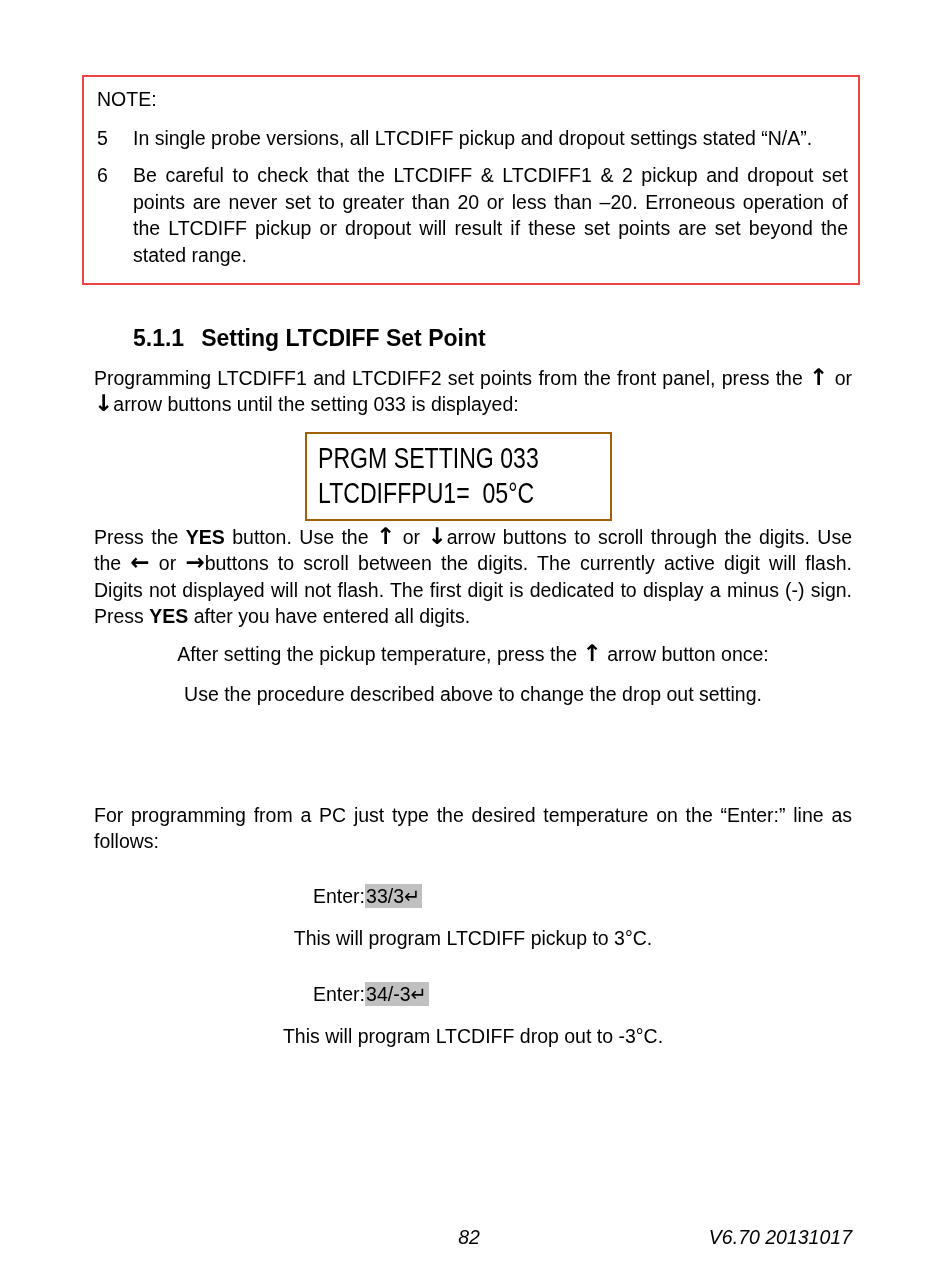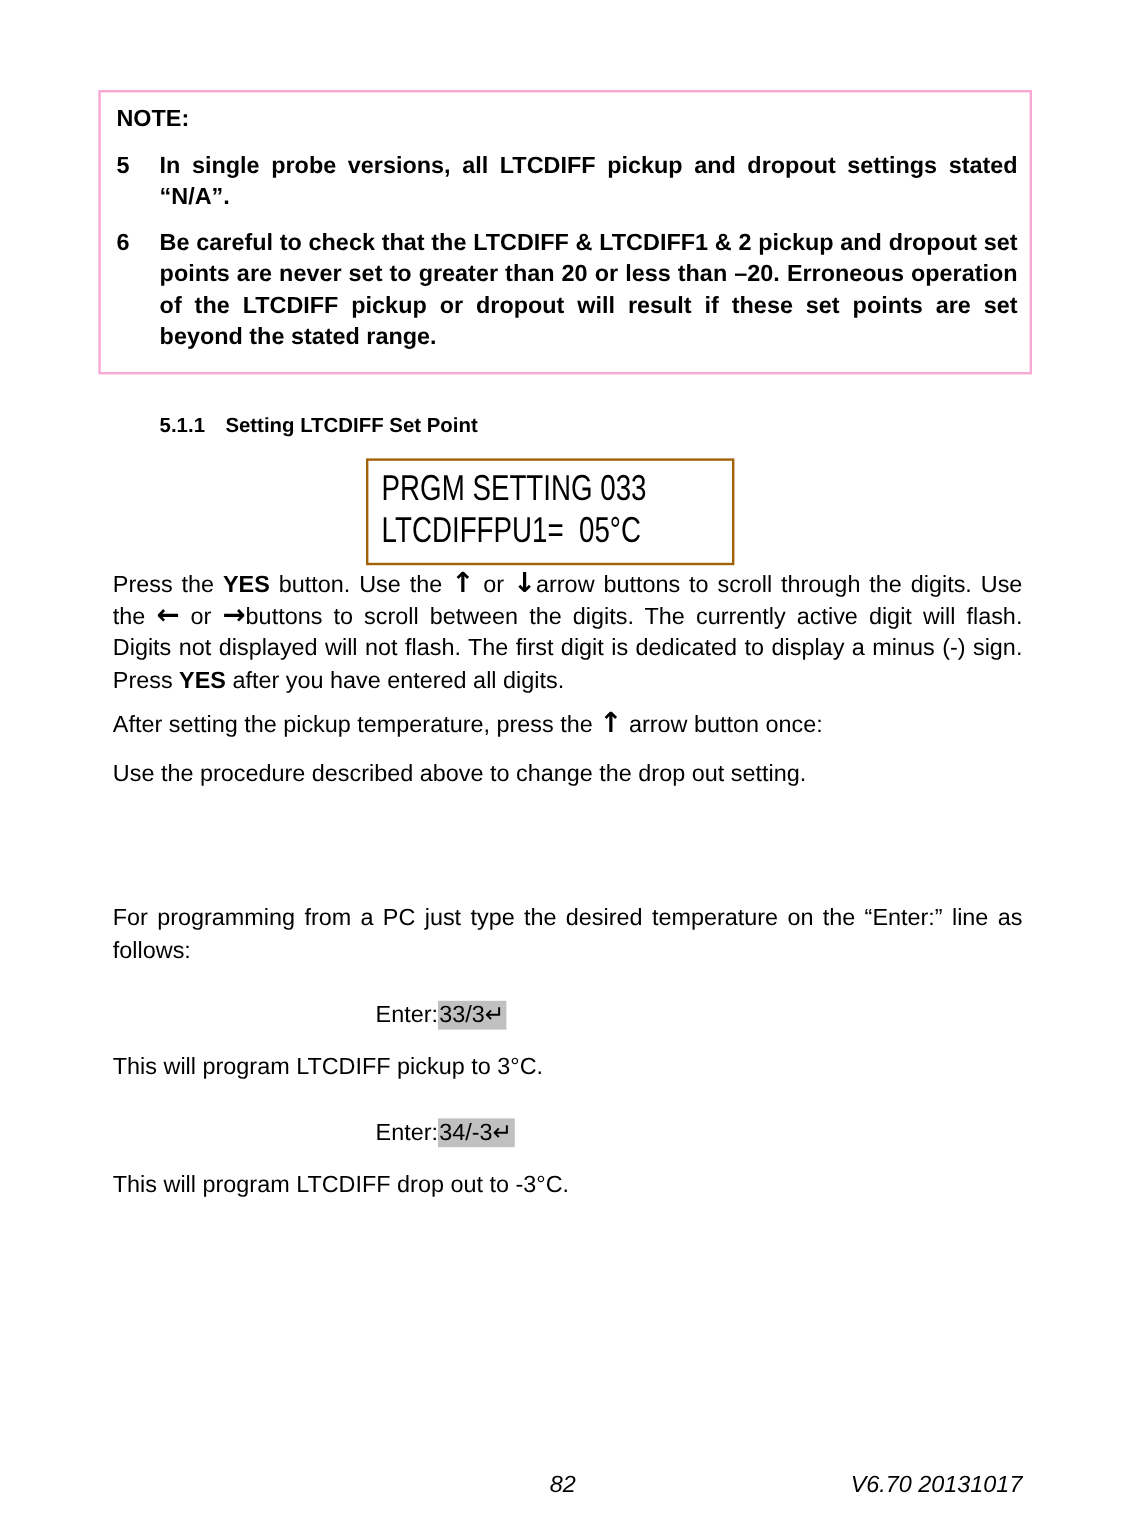--- a/index.html
+++ b/index.html
@@ -19,43 +19,43 @@
   .b { font-weight: bold; }
   .arrow {
     font-weight: bold;
     font-size: 1.18em;
     font-family: "DejaVu Sans", sans-serif;
     line-height: 1;
   }
   
   .note-box {
     margin: 75px 90px 0 82px;
-    border: 2px solid #f9a8d4;
+    border: 2px solid #ef4444;
     padding: 9px 10px 15px 13px;
-    font-weight: bold;
+    font-weight: normal;
   }
   .note-title { margin-bottom: 12px; }
   .note-item {
     display: grid;
     grid-template-columns: 36px 1fr;
     margin-bottom: 11px;
   }
   .note-item:last-child { margin-bottom: 0; }
   .note-text { text-align: justify; }
   
   .heading {
-    margin: 30px 98px 0 133px;
+    margin: 40px 98px 0 133px;
     font-weight: bold;
-    font-size: 17px;
+    font-size: 23px;
   }
   .h-num { margin-right: 17px; }
   
   .body {
     margin: 0 98px 0 94px;
-    text-align: left;
+    text-align: center;
   }
   .just { text-align: justify; }
   .p-intro { margin-top: 13px; }
   .p-yes { margin-top: 3px; }
   .p-after { margin-top: 11px; }
   .p-procedure { margin-top: 14px; }
   .p-pc { margin-top: 94px; }
   .p-result { margin-top: 16px; }
   
   .lcd {
@@ -117,20 +117,21 @@
     <div class="note-item">
       <span class="note-num">6</span>
       <span class="note-text">Be careful to check that the LTCDIFF &amp; LTCDIFF1 &amp; 2 pickup and dropout set points are never set to greater than 20 or less than –20. Erroneous operation of the LTCDIFF pickup or dropout will result if these set points are set beyond the stated range.</span>
     </div>
   </div>
 
   <div class="heading">
     <span class="h-num">5.1.1</span><span class="h-title">Setting LTCDIFF Set Point</span>
   </div>
 
+  <p class="body just p-intro"><span>Programming LTCDIFF1 and LTCDIFF2 set points from the front panel, press the </span><span class="arrow">↑</span><span> or </span><span class="arrow">↓</span><span>arrow buttons until the setting 033 is displayed:</span></p>
 
   <div class="lcd">
     <div class="lcd-line">PRGM SETTING 033</div>
     <div class="lcd-line">LTCDIFFPU1=  05°C</div>
   </div>
 
   <p class="body just p-yes"><span>Press the </span><span class="b">YES</span><span> button. Use the </span><span class="arrow">↑</span><span> or </span><span class="arrow">↓</span><span>arrow buttons to scroll through the digits. Use the </span><span class="arrow">←</span><span> or </span><span class="arrow">→</span><span>buttons to scroll between the digits. The currently active digit will flash. Digits not displayed will not flash. The first digit is dedicated to display a minus (-) sign. Press </span><span class="b">YES</span><span> after you have entered all digits.</span></p>
 
   <p class="body p-after"><span>After setting the pickup temperature, press the </span><span class="arrow">↑</span><span> arrow button once:</span></p>
 

